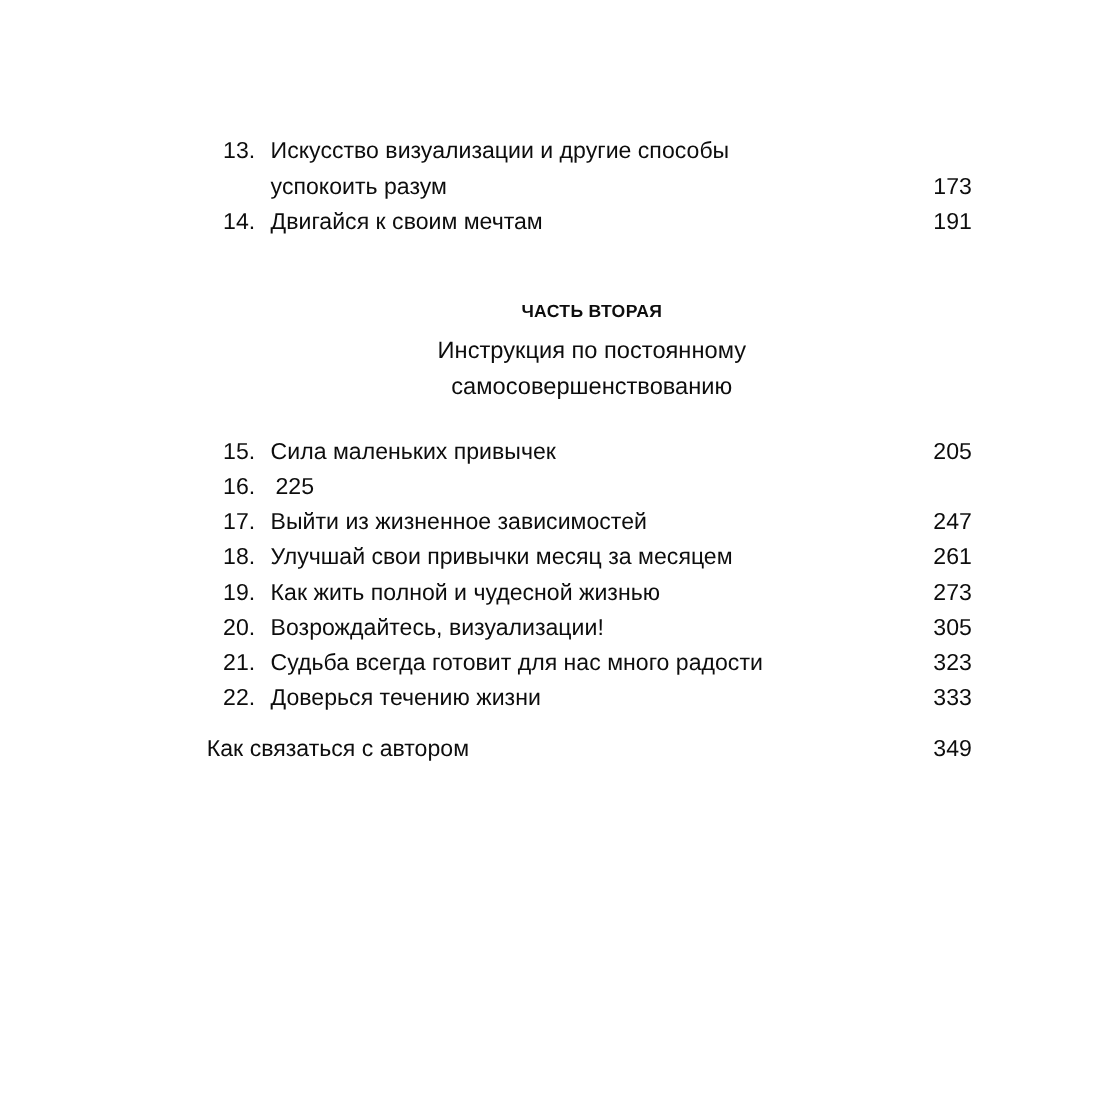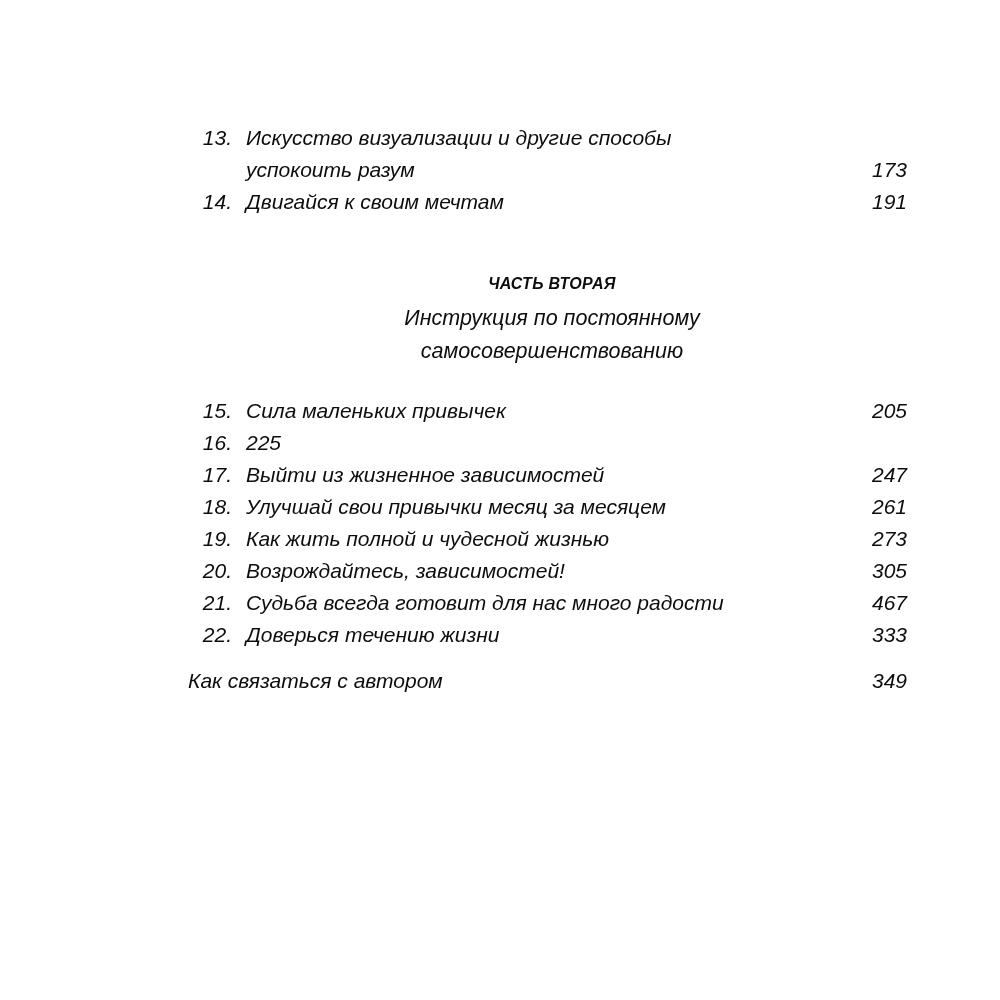--- a/index.html
+++ b/index.html
@@ -10,23 +10,22 @@
     width: 1000px;
     height: 1000px;
     background: #ffffff;
     color: #0d0d0d;
     font-family: "Liberation Sans", "DejaVu Sans", sans-serif;
   }
   .page {
     width: 1000px;
     height: 744px;
     box-sizing: border-box;
-    padding: 122px 84px 0 188px;
+    padding: 122px 112px 0 188px;
     overflow: hidden;
-    font-style: italic;
   }
   .toc-entry {
     display: flex;
     align-items: flex-start;
     font-size: 21px;
     line-height: 32px;
   }
   .entry-num {
     flex: 0 0 58px;
     box-sizing: border-box;
@@ -35,21 +34,21 @@
     white-space: nowrap;
   }
   .entry-title {
     flex: 1 1 auto;
     white-space: pre-line;
     padding-right: 12px;
   }
   .entry-page {
     flex: 0 0 auto;
     min-width: 44px;
-    text-align: left;
+    text-align: center;
     align-self: flex-end;
     white-space: nowrap;
   }
   .part-header {
     text-align: center;
     margin-top: 48px;
     margin-bottom: 27px;
   }
   .part-heading {
     font-size: 16px;
@@ -110,27 +109,27 @@
   </div>
   <div class="toc-entry">
     <span class="entry-num">19.</span>
     <span class="entry-title">Как жить полной и чудесной жизнью</span>
     <span class="entry-page">273</span>
   </div>
 
 
   <div class="toc-entry">
     <span class="entry-num">20.</span>
-    <span class="entry-title">Возрождайтесь, зависимостей!</span>
+    <span class="entry-title">Возрождайтесь, визуализации!</span>
     <span class="entry-page">305</span>
   </div>
   <div class="toc-entry">
     <span class="entry-num">21.</span>
     <span class="entry-title">Судьба всегда готовит для нас много радости</span>
-    <span class="entry-page">467</span>
+    <span class="entry-page">323</span>
   </div>
   <div class="toc-entry">
     <span class="entry-num">22.</span>
     <span class="entry-title">Доверься течению жизни</span>
     <span class="entry-page">333</span>
   </div>
 
   <div class="toc-entry footer-entry">
     <span class="entry-title">Как связаться с автором</span>
     <span class="entry-page">349</span>

